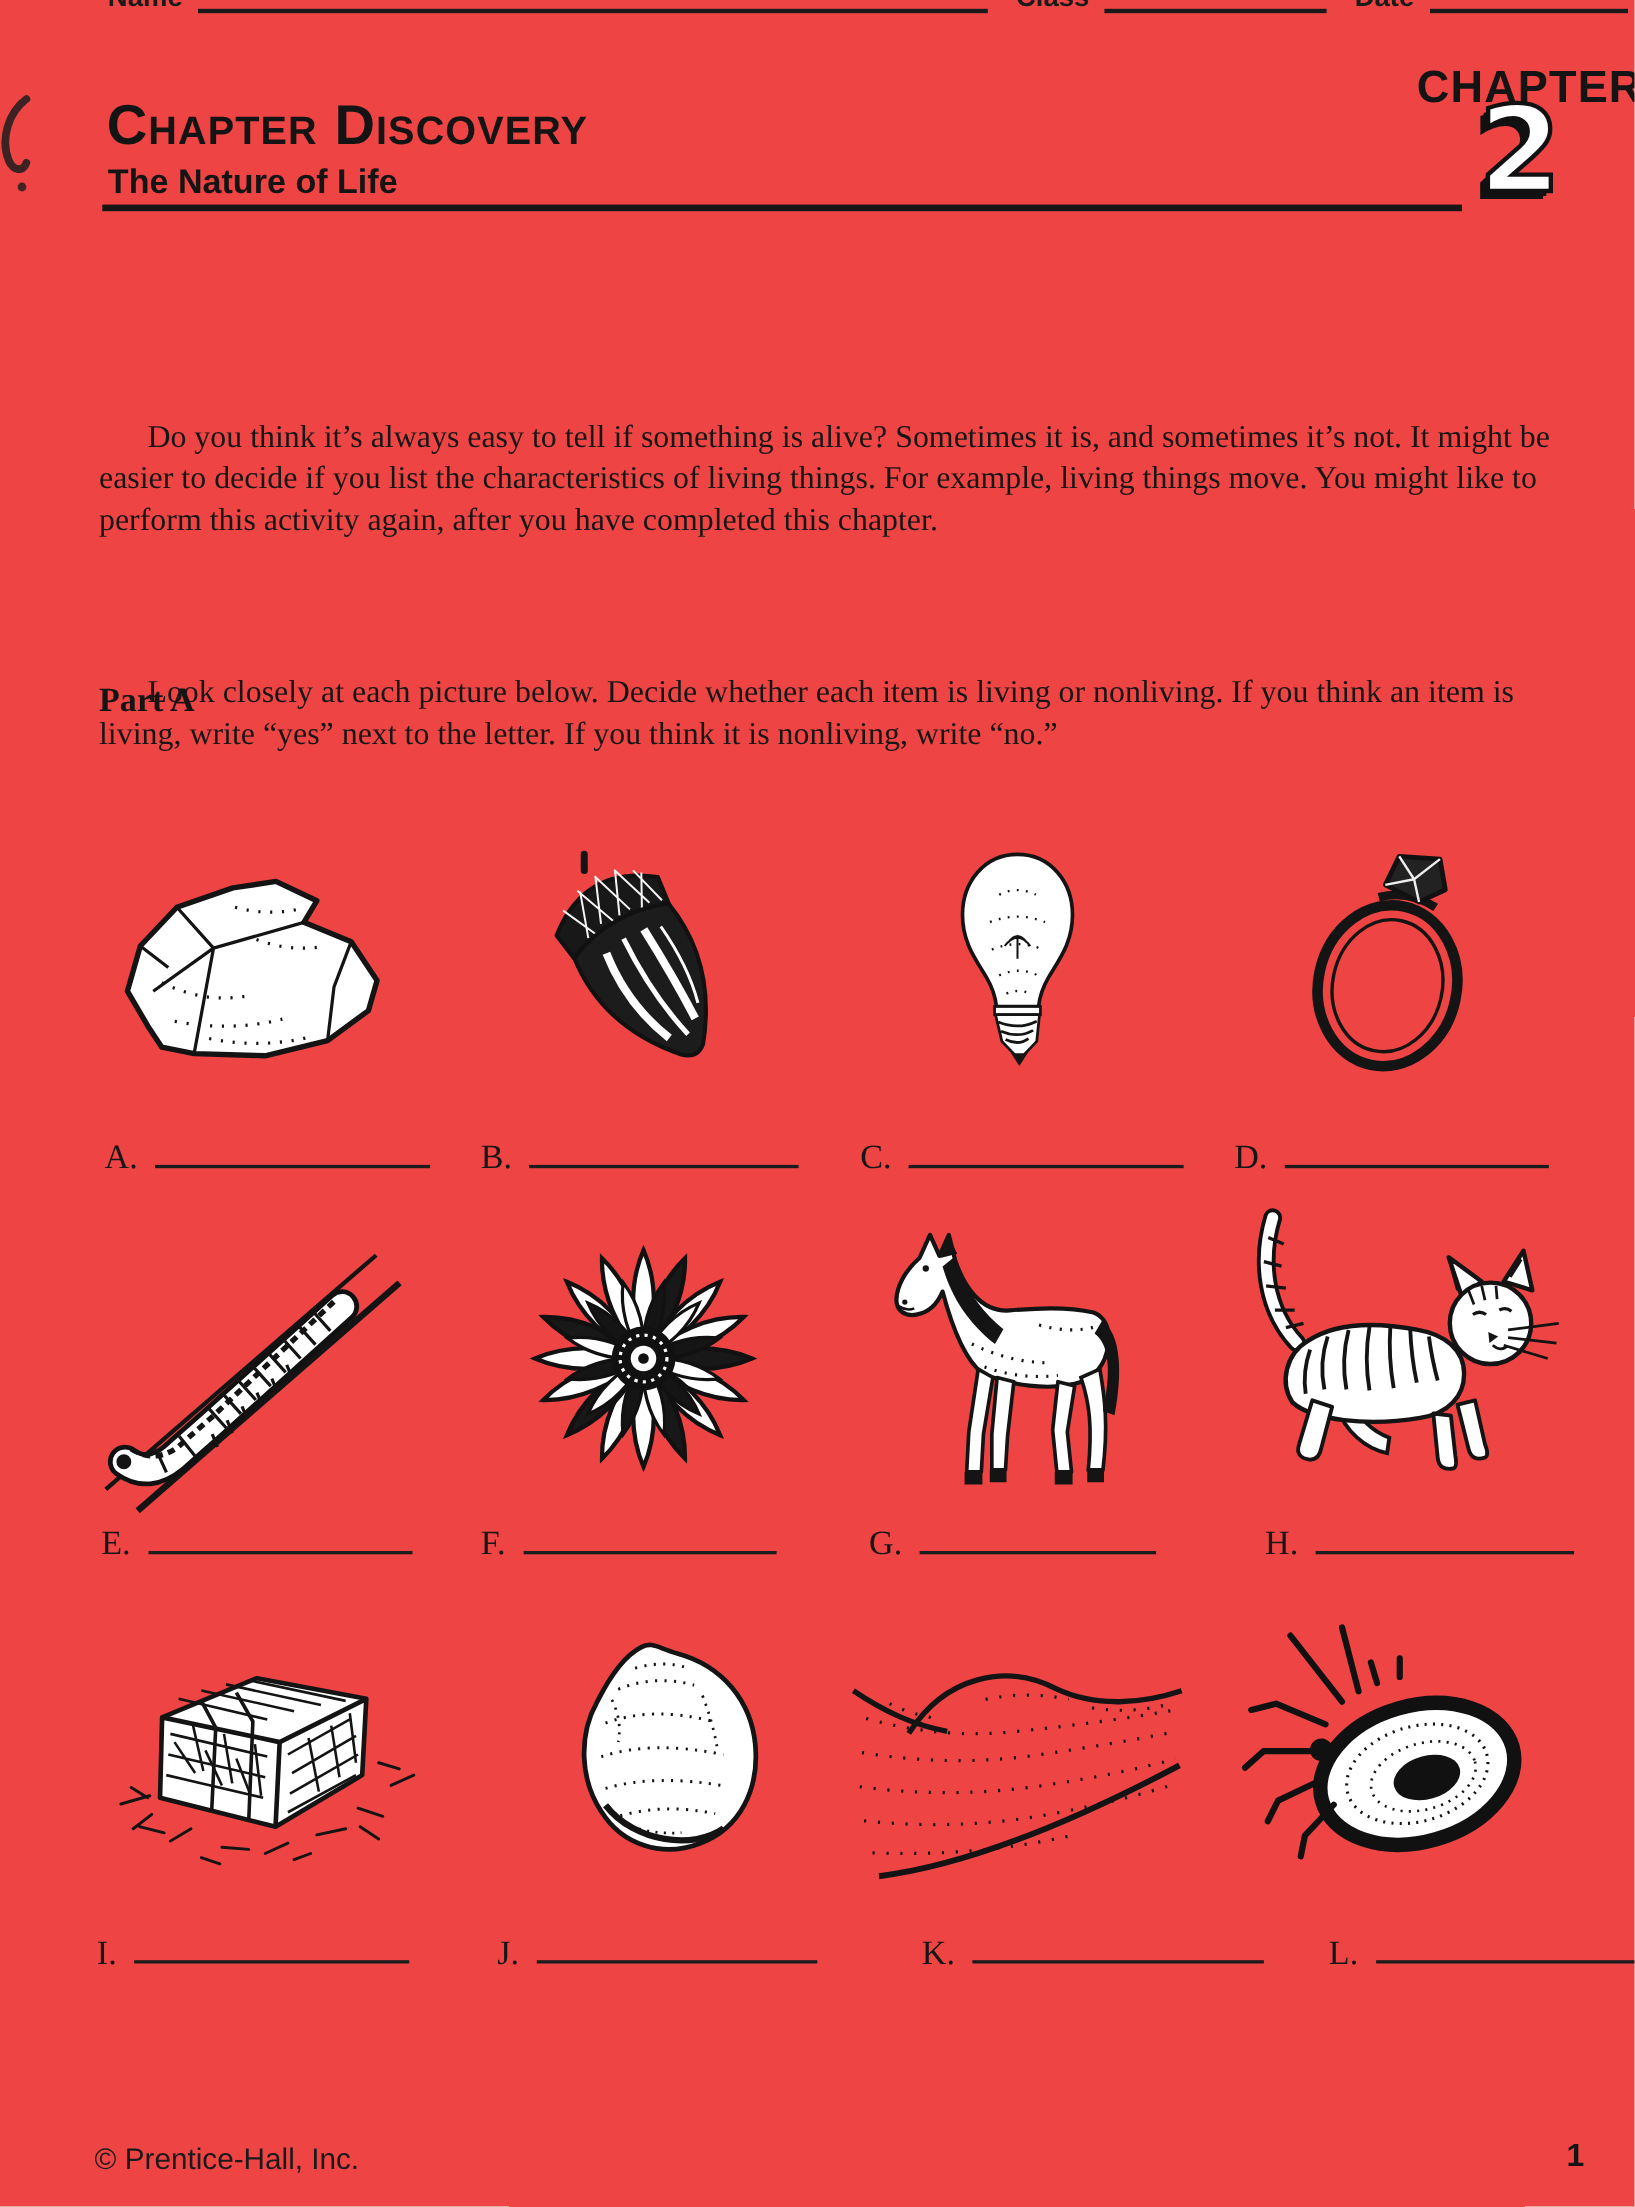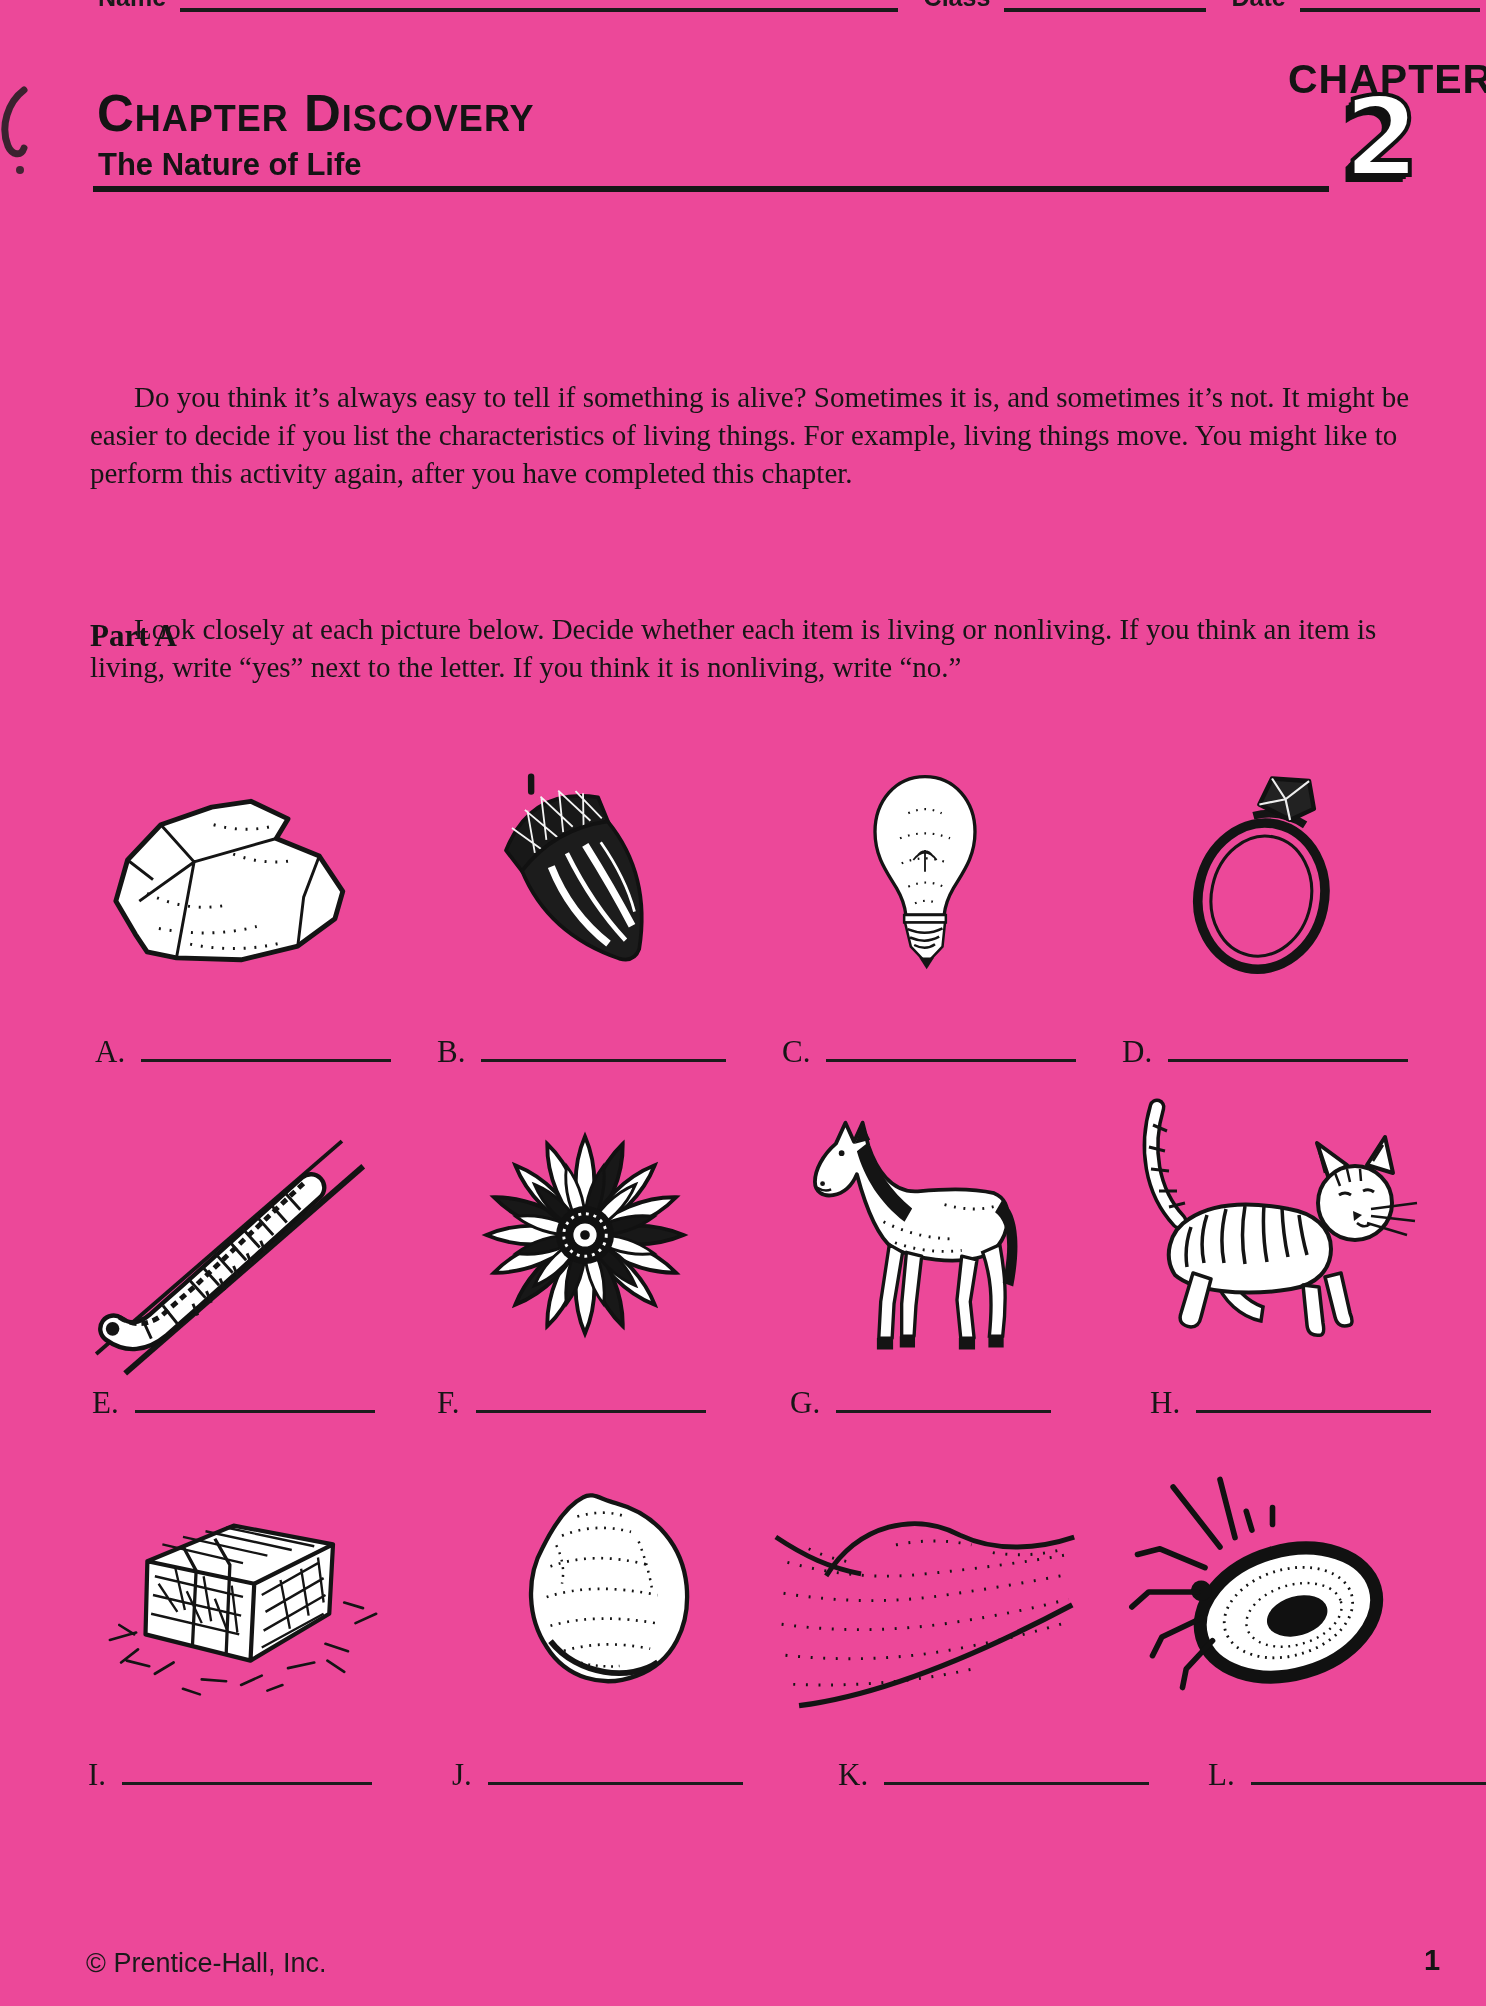--- a/index.html
+++ b/index.html
@@ -1,19 +1,19 @@
 <!DOCTYPE html>
 <html><head>
 <meta charset="utf-8">
 <style>
   * { margin:0; padding:0; box-sizing:border-box; }
   html,body { background:#e8e8e8; }
   .page {
     position:relative; width:1486px; height:2006px; margin:0 auto;
-    background:#ec4899; color:#151515; overflow:hidden;
+    background:#ef4444; color:#151515; overflow:hidden;
     font-family:"Liberation Serif", serif;
   }
   
   .cutoff { position:absolute; top:0; left:98px; right:-20px; height:17px; overflow:hidden; }
   .cutoff-inner {
     position:relative; top:-17px; display:flex; align-items:flex-end;
     font-family:"Liberation Sans", sans-serif; font-weight:bold; font-size:25px; color:#1a1a1a;
     white-space:nowrap;
   }
   .hlabel { margin-right:14px; }

